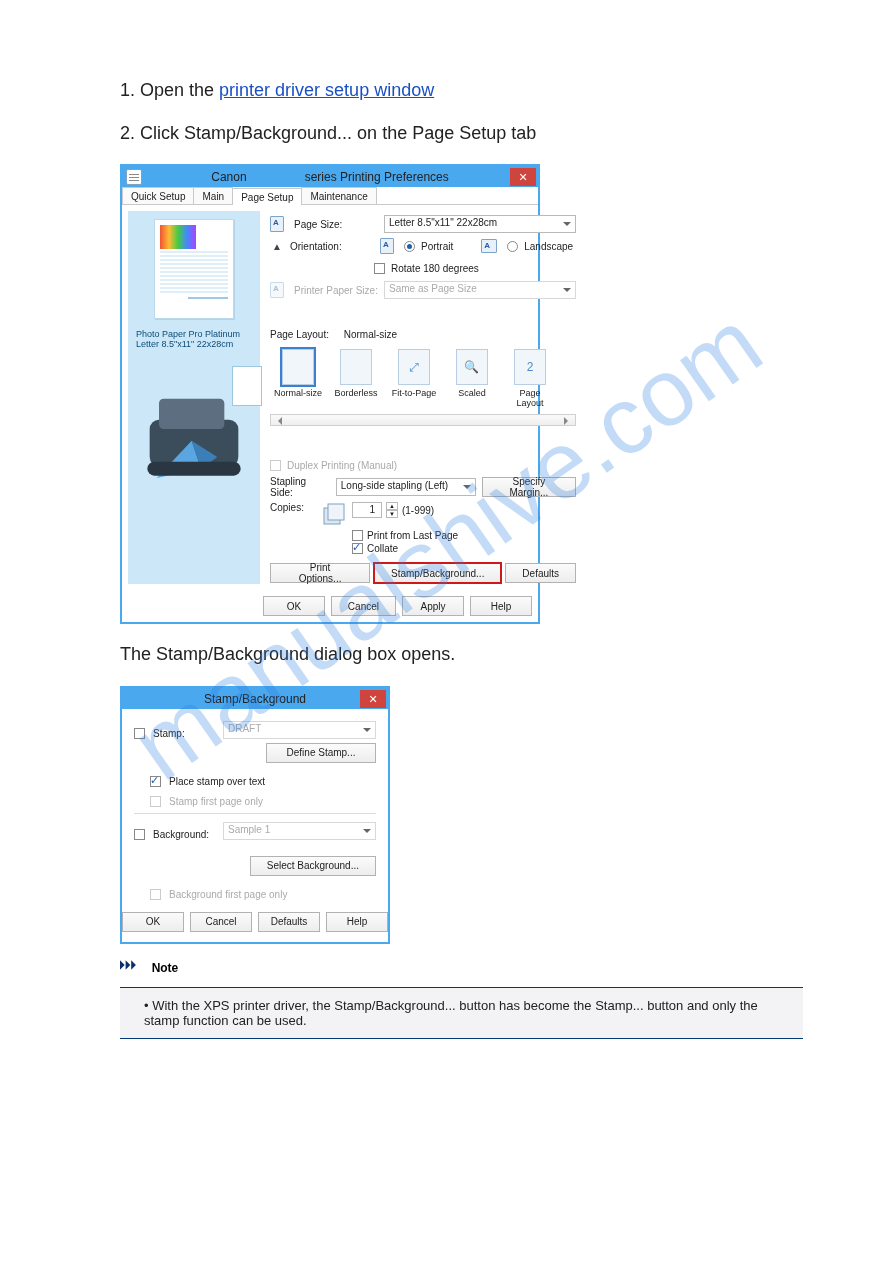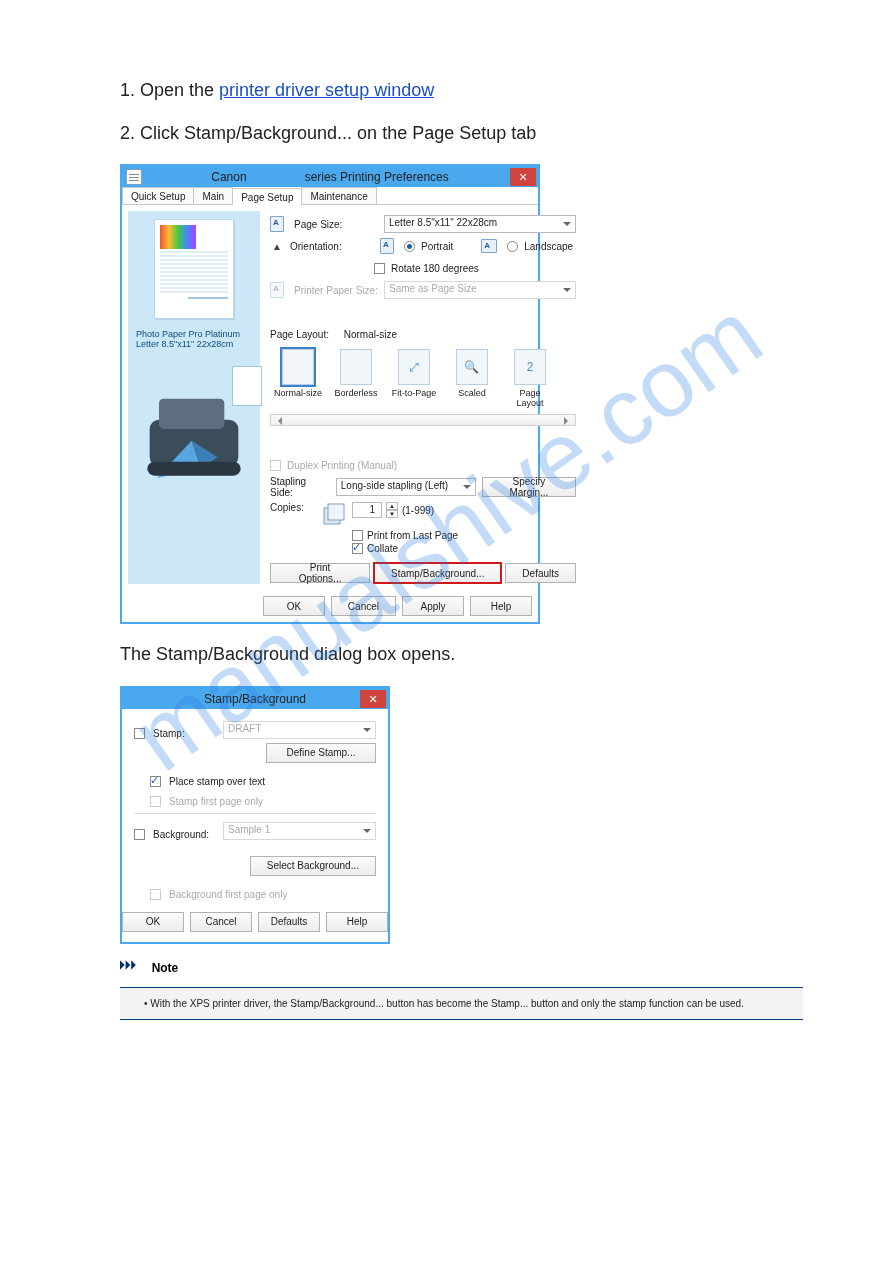--- a/index.html
+++ b/index.html
@@ -9,21 +9,21 @@
     background: #fff;
     width: 893px;
     position: relative;
     font-size: 13px;
     color: #222;
   }
   .page {
     padding: 60px 90px 40px 120px;
   }
   .doc-text { font-size: 18px; line-height: 1.4; }
-  .doc-note { background: #f3f3f6; border-top: 1px solid #013976; border-bottom: 1px solid #013976; padding: 10px 12px 10px 24px; margin: 12px 0; font-size: 10px; }
+  .doc-note { background: #f3f3f6; border-top: 1px solid #013976; border-bottom: 1px solid #013976; padding: 10px 12px 10px 24px; margin: 12px 0; font-size: 13px; }
   .doc-note-label { font-weight: bold; font-size: 12px; color: #000; }
   a.link { color: #1a4fc4; text-decoration: underline; }
 
   
   .watermark {
     position: absolute; left: 50%; top: 50%; transform: translate(-50%, -50%) rotate(-35deg);
     font-size: 95px; color: #2b7fe0; opacity: 0.28; pointer-events: none; z-index: 50;
     font-weight: 400; font-family: Arial, sans-serif;
   }
 

